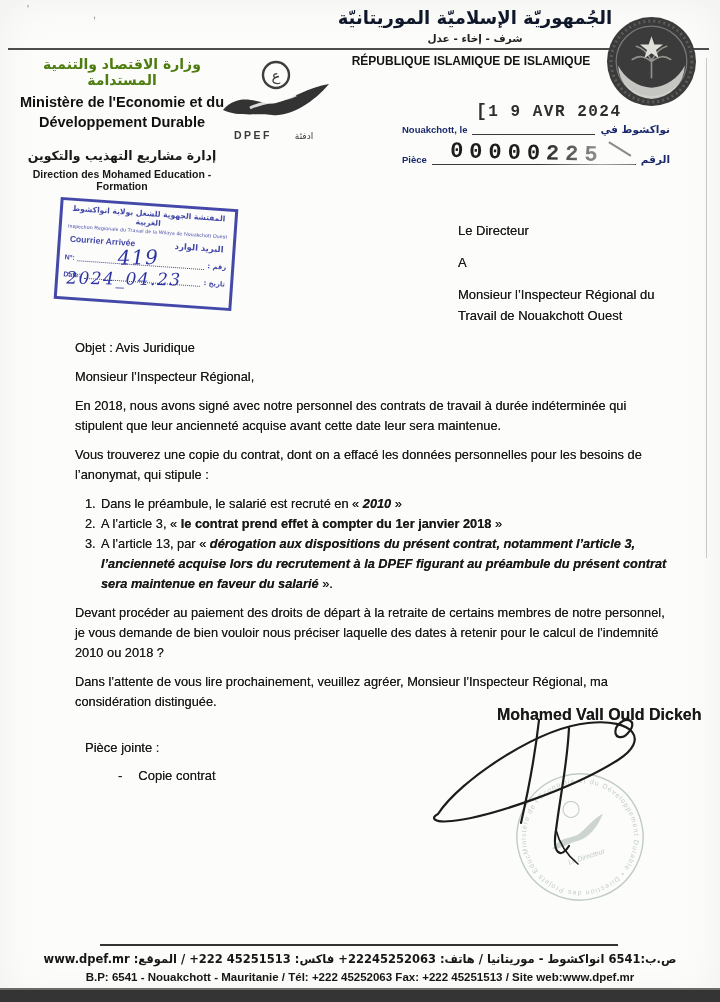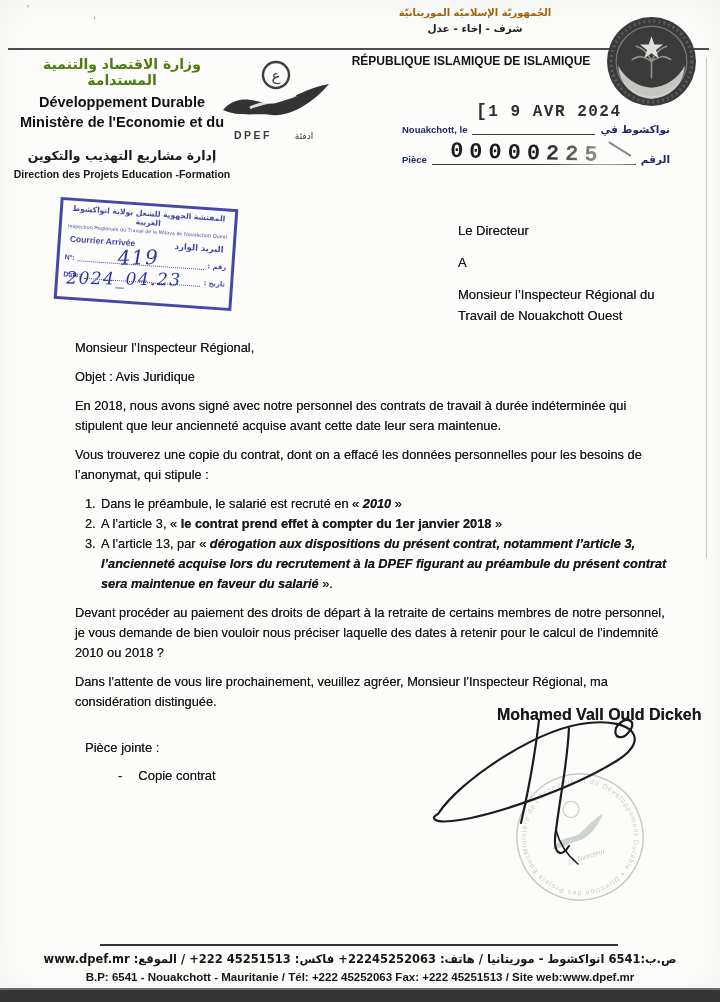--- a/index.html
+++ b/index.html
@@ -9,21 +9,21 @@
     box-shadow:inset 0 0 45px rgba(0,0,0,.05);
     overflow:hidden;
     font-family:"Liberation Sans", sans-serif;
     color:#191919;
   }
   .ar{font-family:"DejaVu Sans", sans-serif;}
   .scan-ink{text-shadow:0 0 .45px rgba(25,25,25,.8);}
 
   
   .mast-ar{position:absolute; top:7px; left:335px; width:280px; text-align:center;}
-  .mast-ar .t1{font-size:10px; font-weight:bold; color:#a16207;}
+  .mast-ar .t1{font-size:18px; font-weight:bold; color:#0f172a;}
   .mast-ar .t2{font-size:10.5px; font-weight:bold; margin-top:4px; color:#222;}
   .rule{position:absolute; top:48px; left:8px; width:701px; height:2px; background:#4d4d4d;}
   .emblem{position:absolute; top:15px; left:605px; width:93px; height:93px; z-index:2;}
 
   .sender{position:absolute; top:56px; left:12px; width:220px; text-align:center;}
   .sender .m-ar{font-size:14px; font-weight:bold; color:#4d7c0f;}
   .sender .m-fr{font-size:14.5px; font-weight:bold; line-height:20px; margin-top:4px; color:#111;}
   .sender .d-ar{font-size:12.5px; font-weight:bold; margin-top:16px;}
   .sender .d-fr{font-size:10.5px; font-weight:bold; margin-top:5px;}
 
@@ -125,25 +125,25 @@
     <circle cx="46" cy="46" r="40" fill="none" stroke="#cfcfc8" stroke-width="3" stroke-dasharray="2 3" opacity=".22"></circle>
     <circle cx="46" cy="46" r="35" fill="none" stroke="#d8d8d2" stroke-width="1.2" opacity=".4"></circle>
     <polygon points="46,21 48.8,29.1 57.4,29.3 50.5,34.5 53.1,42.7 46,37.8 38.9,42.7 41.5,34.5 34.6,29.3 43.2,29.1" fill="#efefe9" opacity=".92"></polygon>
     <path d="M13,50 A34,34 0 0 0 46,83 A34,34 0 0 0 79,50 A40,40 0 0 1 46,72 A40,40 0 0 1 13,50 Z" fill="#e9e9e3" opacity=".8"></path>
     <path d="M46,62 L46,44 M46,46 C38,40 33,40 27,44 M46,46 C54,40 59,40 65,44 M46,45 C41,36 37,33 31,31 M46,45 C51,36 55,33 61,31" stroke="#d9d9d2" stroke-width="1.6" fill="none" opacity=".55" stroke-linecap="round"></path>
   </svg>
 
   <div class="sender">
     <div class="m-ar ar" dir="rtl">وزارة الاقتصاد والتنمية المستدامة</div>
     <div class="m-fr">
+      <div>Ministère de l'Economie et du</div>
       <div>Développement Durable</div>
-      <div>Ministère de l'Economie et du</div>
     </div>
     <div class="d-ar ar" dir="rtl">إدارة مشاريع التهذيب والتكوين</div>
-    <div class="d-fr">Direction des Projets Education -Formation</div>
+    <div class="d-fr">Direction des Mohamed Education -Formation</div>
   </div>
 
   <svg class="dpef-logo" viewBox="0 0 112 100">
     <circle cx="56" cy="17" r="13" fill="none" stroke="#3e3e3e" stroke-width="2.4"></circle>
     <text x="56" y="23" text-anchor="middle" font-family="DejaVu Sans" font-size="15" fill="#3e3e3e">ع</text>
     <path d="M3,52 C22,31 42,49 56,45 C71,41 89,29 109,26 C93,45 70,59 52,57 C35,55 17,59 3,52 Z" fill="#333333"></path>
     <path d="M30,50 C46,42 62,44 76,37" stroke="#fcfcfa" stroke-width="3" fill="none" opacity=".85"></path>
     <text x="33" y="81" text-anchor="middle" font-family="Liberation Sans" font-weight="bold" font-size="10.5" letter-spacing="2.5" fill="#3a3a3a">DPEF</text>
     <text x="84" y="81" text-anchor="middle" font-family="DejaVu Sans" font-size="9" fill="#3a3a3a">ادفئة</text>
   </svg>
@@ -190,22 +190,22 @@
     <span class="hand hw-date">2024_04.23</span>
   </div>
 
   <div class="addressee scan-ink">
     <div class="a-line">Le Directeur</div>
     <div class="a-line">A</div>
     <div>Monsieur l’Inspecteur Régional du Travail de Nouakchott Ouest</div>
   </div>
 
   <div class="letter scan-ink">
+    <p>Objet : Avis Juridique</p>
     <p>Monsieur l’Inspecteur Régional,</p>
-    <p>Objet : Avis Juridique</p>
     <p>En 2018, nous avons signé avec notre personnel des contrats de travail à durée indéterminée qui stipulent que leur ancienneté acquise avant cette date leur sera maintenue.</p>
     <p>Vous trouverez une copie du contrat, dont on a effacé les données personnelles pour les besoins de l’anonymat, qui stipule :</p>
     <div class="list">
       <div class="li">
         <span class="n">1.</span>
         <span class="txt"><span>Dans le préambule, le salarié est recruté en « </span><span class="emph-bi">2010</span><span> »</span></span>
       </div>
       <div class="li">
         <span class="n">2.</span>
         <span class="txt"><span>A l’article 3, « </span><span class="emph-b">le contrat prend effet à compter du 1er janvier 2018</span><span> »</span></span>

